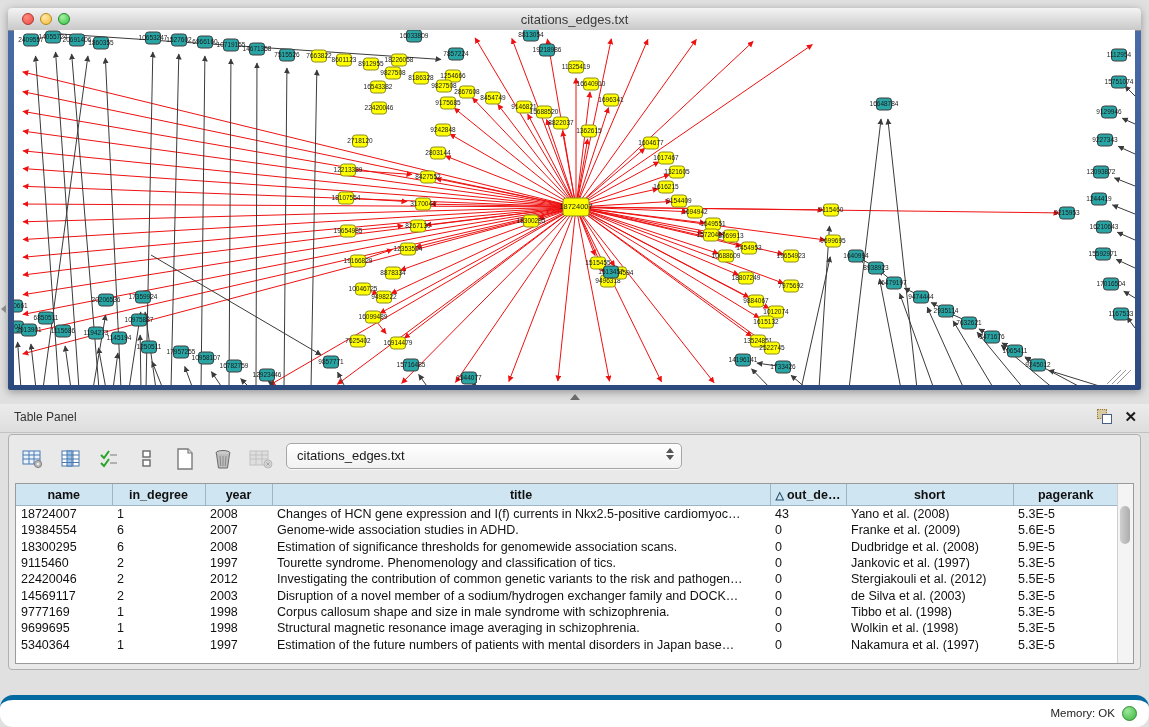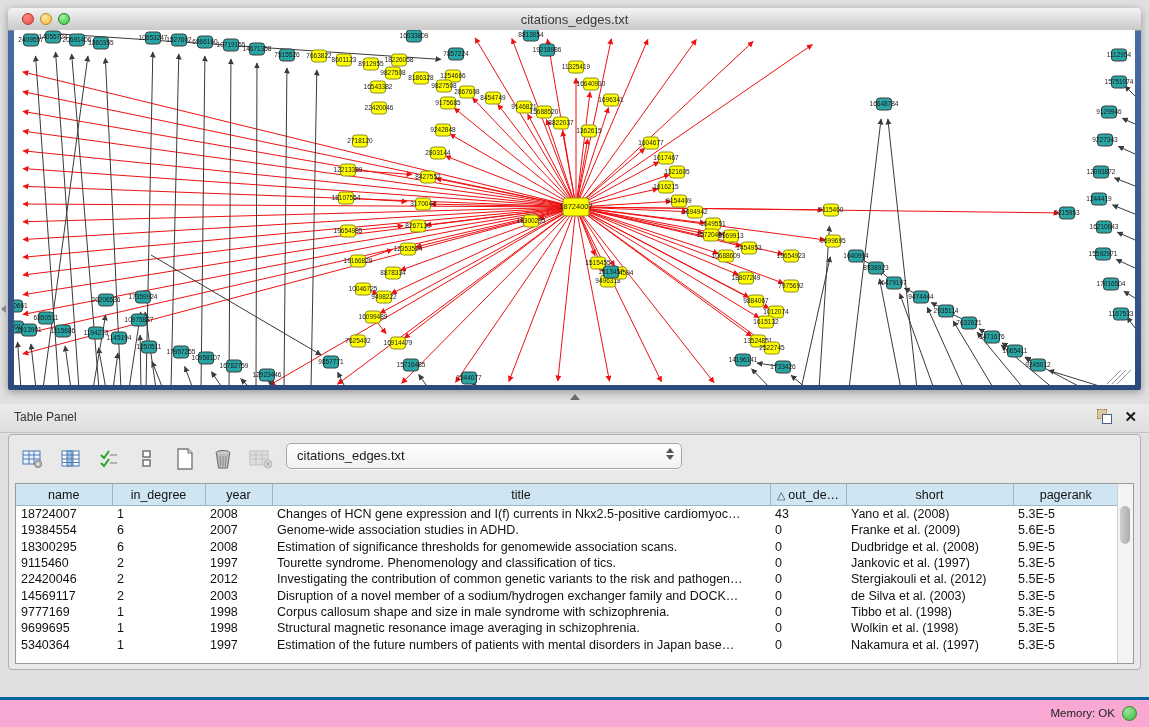--- a/index.html
+++ b/index.html
@@ -43,35 +43,35 @@
   .fx{font-family:"Liberation Serif",serif;font-style:italic;font-weight:bold;font-size:15px;color:#111;}
   .combo{position:absolute;left:277px;top:8px;width:394px;height:24px;background:linear-gradient(#ffffff,#f1f1f1);
     border:1px solid #a6a6a6;border-radius:5px;box-shadow:0 1px 1px rgba(255,255,255,.7);}
   .combo-text{position:absolute;left:10px;top:4px;font-size:13px;color:#1a1a1a;}
   .combo-steppers{position:absolute;right:7px;top:4px;display:flex;flex-direction:column;gap:2px;}
   .tri-up{width:0;height:0;border-left:4px solid transparent;border-right:4px solid transparent;border-bottom:5px solid #555;}
   .tri-down{width:0;height:0;border-left:4px solid transparent;border-right:4px solid transparent;border-top:5px solid #555;}
 
   .table-wrap{position:absolute;left:6px;right:6px;top:48px;bottom:5px;background:#fff;border:1px solid #9a9a9a;overflow:hidden;}
   table.data{border-collapse:collapse;table-layout:fixed;width:calc(100% - 15px);font-size:12.5px;color:#111;}
-  table.data th{background:#cfe5f2;border:1px solid #9db6c6;border-top:none;font-weight:normal;height:19px;text-align:center;overflow:hidden;white-space:nowrap;}
+  table.data th{background:#cfe5f2;border:1px solid #9db6c6;border-top:none;font-weight:bold;height:19px;text-align:center;overflow:hidden;white-space:nowrap;}
   table.data th:first-child{border-left:none;}
   table.data th:last-child{border-right:none;}
   table.data td{height:16.3px;padding:0 0 0 5px;overflow:hidden;white-space:nowrap;}
   .sort-glyph{color:#1c4b66;margin-right:3px;font-size:11px;}
   .vscroll{position:absolute;right:0;top:0;bottom:0;width:15px;background:#f4f4f4;border-left:1px solid #d0d0d0;}
   .vthumb{position:absolute;left:2px;top:22px;width:10px;height:38px;background:linear-gradient(90deg,#cfcfcf,#adadad);border-radius:6px;}
 
   .tabs-row{position:absolute;left:0;right:0;bottom:30px;height:22px;text-align:center;}
   .seg-group{display:inline-flex;border:1px solid #979797;border-radius:5px;overflow:hidden;background:#fff;box-shadow:0 1px 0 rgba(255,255,255,.8);margin-top:22px;}
   .seg{padding:2px 14px;font-size:12.5px;color:#111;background:linear-gradient(#ffffff,#eeeeee);border-left:1px solid #a8a8a8;}
   .seg:first-child{border-left:none;}
   .seg.selected{background:linear-gradient(#8a8a8a,#747474);color:#e9e9e9;}
 
-  .status-bar{position:absolute;left:0;right:0;bottom:0;height:27px;background:#f9a8d4;border-top:3px solid #0369a1;}
+  .status-bar{position:absolute;left:0;right:0;bottom:0;height:27px;background:#ffffff;border-top:5px solid #0369a1;border-radius:13px;}
   .memory{position:absolute;right:34px;top:7px;font-size:11.5px;color:#222;}
   .mem-dot{position:absolute;right:12px;top:6px;width:13px;height:13px;border-radius:50%;
     background:radial-gradient(circle at 35% 30%,#9ce89a,#3db53d);border:1px solid #2f8a2f;}
 </style>
 </head>
 <body>
 
 <div class="net-window">
   <div class="titlebar">
     <div class="lights">

